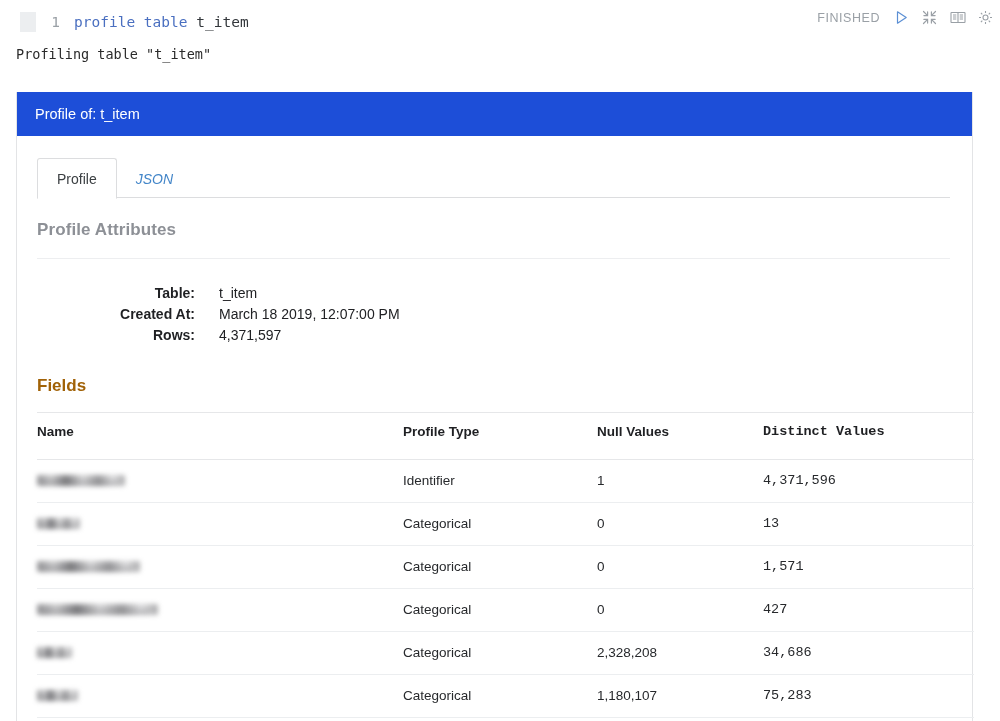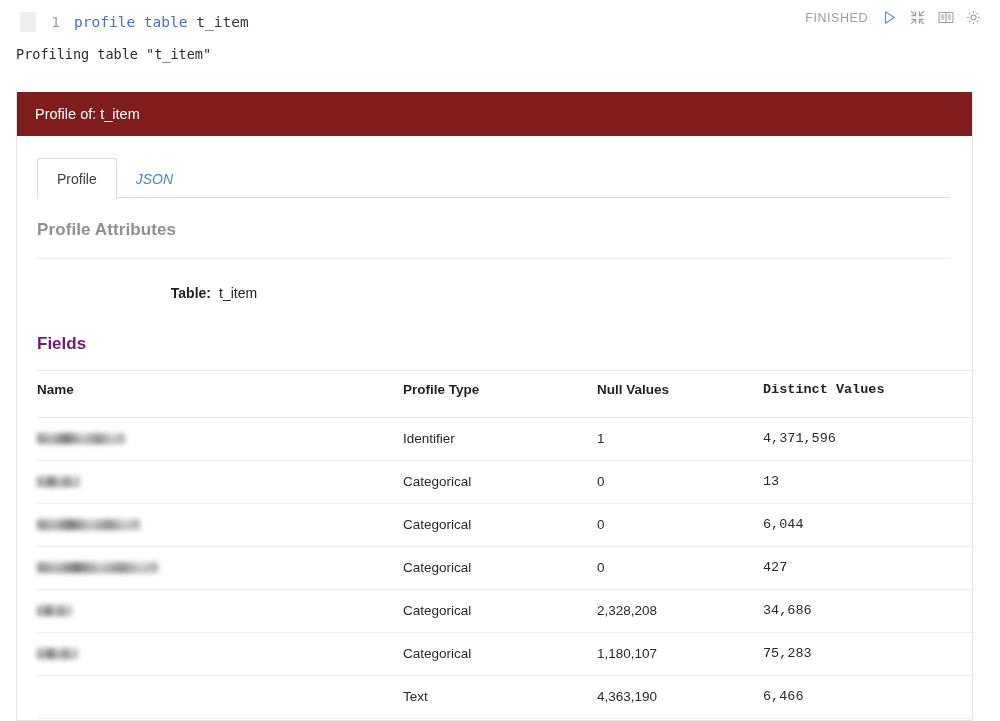--- a/index.html
+++ b/index.html
@@ -24,21 +24,21 @@
   }
   .gutter-bar {
     display: inline-block; width: 16px; height: 20px;
     background: #eceef0; margin-right: 2px;
   }
   .lineno { color: #9aa0a6; width: 22px; text-align: right; margin-right: 14px; }
   .kw { color: #4a6fc0; }
   .ident { color: #33373b; }
 
   .toolbar {
-    position: absolute; right: 18px; top: 9px;
+    position: absolute; right: 6px; top: 9px;
     display: flex; align-items: center; gap: 11px;
   }
   .status-text {
     font-family: "Liberation Sans", sans-serif;
     font-size: 12.5px; letter-spacing: .55px;
     color: #9aa0a6; margin-right: 2px;
   }
   .tb-icon {
     width: 17px; height: 17px; display: inline-flex;
     align-items: center; justify-content: center;
@@ -54,21 +54,21 @@
 
   
   .card {
     position: absolute; left: 16px; top: 92px;
     width: 957px; min-height: 629px;
     background: #fff;
     border: 1px solid #e3e4e6;
     border-top: none;
   }
   .card-header {
-    height: 44px; background: #7f1d1d;
+    height: 44px; background: #1d4ed8;
     display: flex; align-items: center;
     padding-left: 18px;
     color: #ffffff; font-size: 14.5px;
   }
 
   
   .tabs {
     position: relative; height: 44px; margin-top: 18px;
     padding-left: 20px;
     display: flex; align-items: flex-end;
@@ -102,27 +102,27 @@
     height: 1px; background: #edeef0; margin: 18px 22px 0 20px;
   }
 
   .attrs {
     padding-top: 24px;
     font-size: 14px; color: #202124;
   }
   .attr-row { display: flex; line-height: 21px; }
   .attr-label {
     width: 202px; text-align: right; font-weight: bold;
-    color: #1f2023; padding-right: 8px;
+    color: #1f2023; padding-right: 24px;
   }
   .attr-value { color: #202124; }
 
   
   .fields-title {
-    font-size: 17px; font-weight: bold; color: #701a75;
+    font-size: 17px; font-weight: bold; color: #a16207;
     padding: 30px 0 0 20px;
   }
   table.fields {
     width: 937px; margin: 16px 0 0 20px;
     border-collapse: collapse; table-layout: fixed;
   }
   table.fields th {
     text-align: left; font-size: 13.5px; font-weight: bold;
     color: #1f2023; padding: 11px 0 20px 0;
     border-bottom: 1px solid #e6e7e9;
@@ -229,20 +229,28 @@
     </div>
 
     <div class="section-title">Profile Attributes</div>
     <div class="hr-light"></div>
 
     <div class="attrs">
       <div class="attr-row">
         <div class="attr-label">Table:</div>
         <div class="attr-value">t_item</div>
       </div>
+      <div class="attr-row">
+        <div class="attr-label">Created At:</div>
+        <div class="attr-value">March 18 2019, 12:07:00 PM</div>
+      </div>
+      <div class="attr-row">
+        <div class="attr-label">Rows:</div>
+        <div class="attr-value">4,371,597</div>
+      </div>
     </div>
 
     <div class="fields-title">Fields</div>
 
     <table class="fields">
       <thead>
         <tr>
           <th class="c-name">Name</th>
           <th class="c-type">Profile Type</th>
           <th class="c-null">Null Values</th>
@@ -259,21 +267,21 @@
           <tr>
             <td class="c-name"><span class="redacted" style="width: 43px;"></span></td>
             <td class="c-type">Categorical</td>
             <td class="c-null">0</td>
             <td class="c-dist">13</td>
           </tr>
           <tr>
             <td class="c-name"><span class="redacted" style="width: 103px;"></span></td>
             <td class="c-type">Categorical</td>
             <td class="c-null">0</td>
-            <td class="c-dist">6,044</td>
+            <td class="c-dist">1,571</td>
           </tr>
           <tr>
             <td class="c-name"><span class="redacted" style="width: 121px;"></span></td>
             <td class="c-type">Categorical</td>
             <td class="c-null">0</td>
             <td class="c-dist">427</td>
           </tr>
           <tr>
             <td class="c-name"><span class="redacted" style="width: 35px;"></span></td>
             <td class="c-type">Categorical</td>

